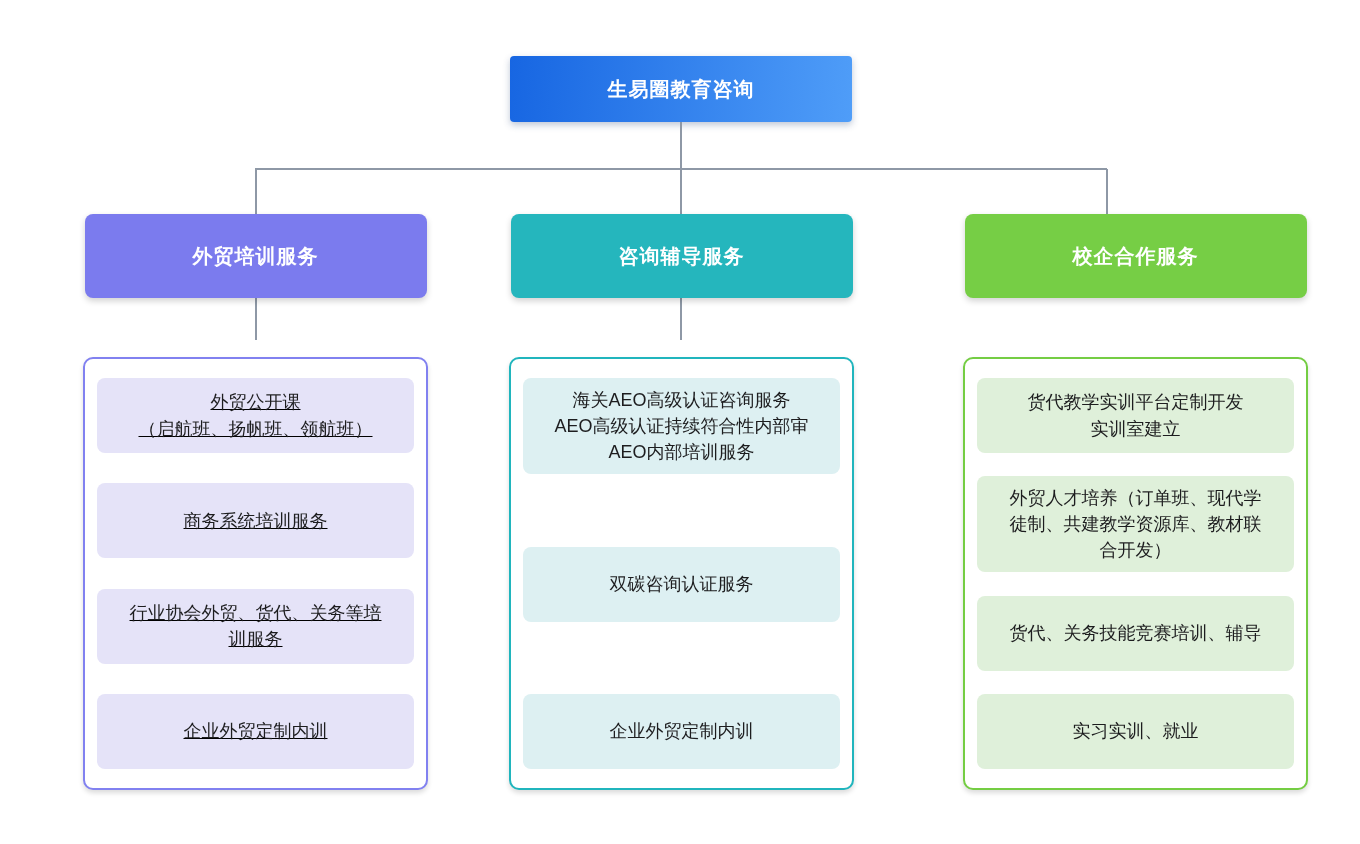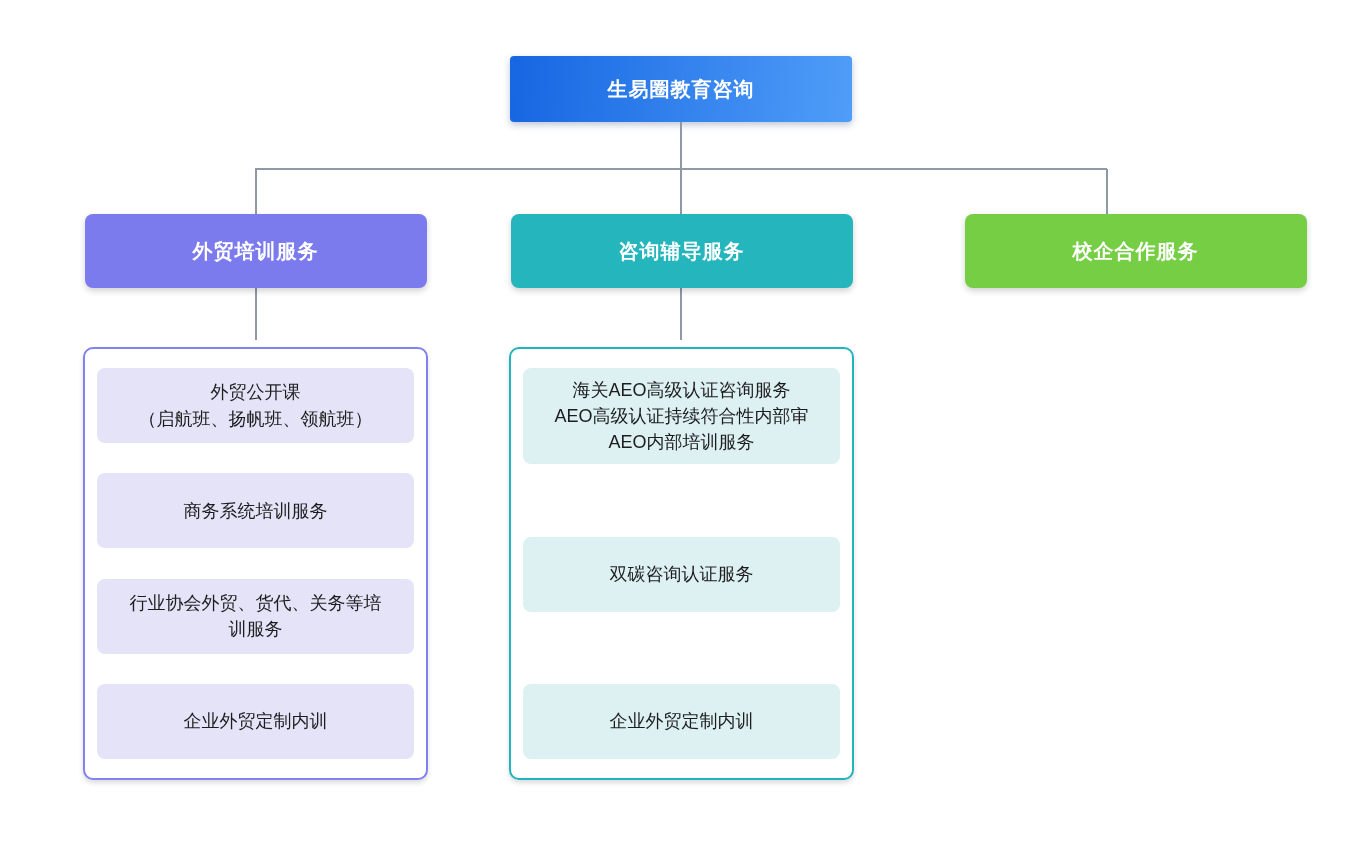--- a/index.html
+++ b/index.html
@@ -28,21 +28,21 @@
   }
 
   
   .conn{position:absolute;background:#8e98a6;}
   .conn.v{width:2px;}
   .conn.h{height:2px;}
 
   
   .column{position:absolute;top:214px;width:345px;}
   .col-header{
-    width:342px;height:74px;margin:0 auto;
+    width:342px;height:84px;margin:0 auto;
     border-radius:8px;
     display:flex;align-items:center;justify-content:center;
     color:#ffffff;font-size:20px;font-weight:bold;
     letter-spacing:1px;
     box-shadow:0 3px 6px rgba(0,0,0,.18);
   }
   .col-body{
     box-sizing:border-box;
     margin-top:59px;
     width:345px;height:433px;
@@ -61,21 +61,21 @@
     display:flex;align-items:center;justify-content:center;
     text-align:center;
     font-size:18px;line-height:1.45;color:#1d1d1f;
     padding:6px 8px;
     white-space:pre-line;
   }
   .card.tall{min-height:96px;}
 
   
   .col-purple .col-header{background:#7b7bee;}
-  .col-purple .col-body{border-color:#8181f0;}
+  .col-purple .col-body{border-color:#8181f0;text-decoration:underline;}
   .col-purple .card{background:#e5e3f8;}
 
   .col-teal .col-header{background:#25b6bd;}
   .col-teal .col-body{border-color:#20b5bd;align-items:center;}
   .col-teal .card{background:#ddf0f2;}
 
   .col-green .col-header{background:#76ce45;}
   .col-green .col-body{border-color:#74cd43;}
   .col-green .card{background:#dff0da;}
 </style>
@@ -120,15 +120,24 @@
 AEO内部培训服务</span></div>
       <div class="card"><span>双碳咨询认证服务</span></div>
       <div class="card"><span>企业外贸定制内训</span></div>
     </div>
   </section>
 
   <section class="column col-green" style="left:934px;margin-left:29px;">
     <header class="col-header">
       <span>校企合作服务</span>
     </header>
+    <div class="col-body">
+      <div class="card"><span>货代教学实训平台定制开发
+实训室建立</span></div>
+      <div class="card tall"><span>外贸人才培养（订单班、现代学
+徒制、共建教学资源库、教材联
+合开发）</span></div>
+      <div class="card"><span>货代、关务技能竞赛培训、辅导</span></div>
+      <div class="card"><span>实习实训、就业</span></div>
+    </div>
   </section>
 
 </div>
 
 </body></html>

